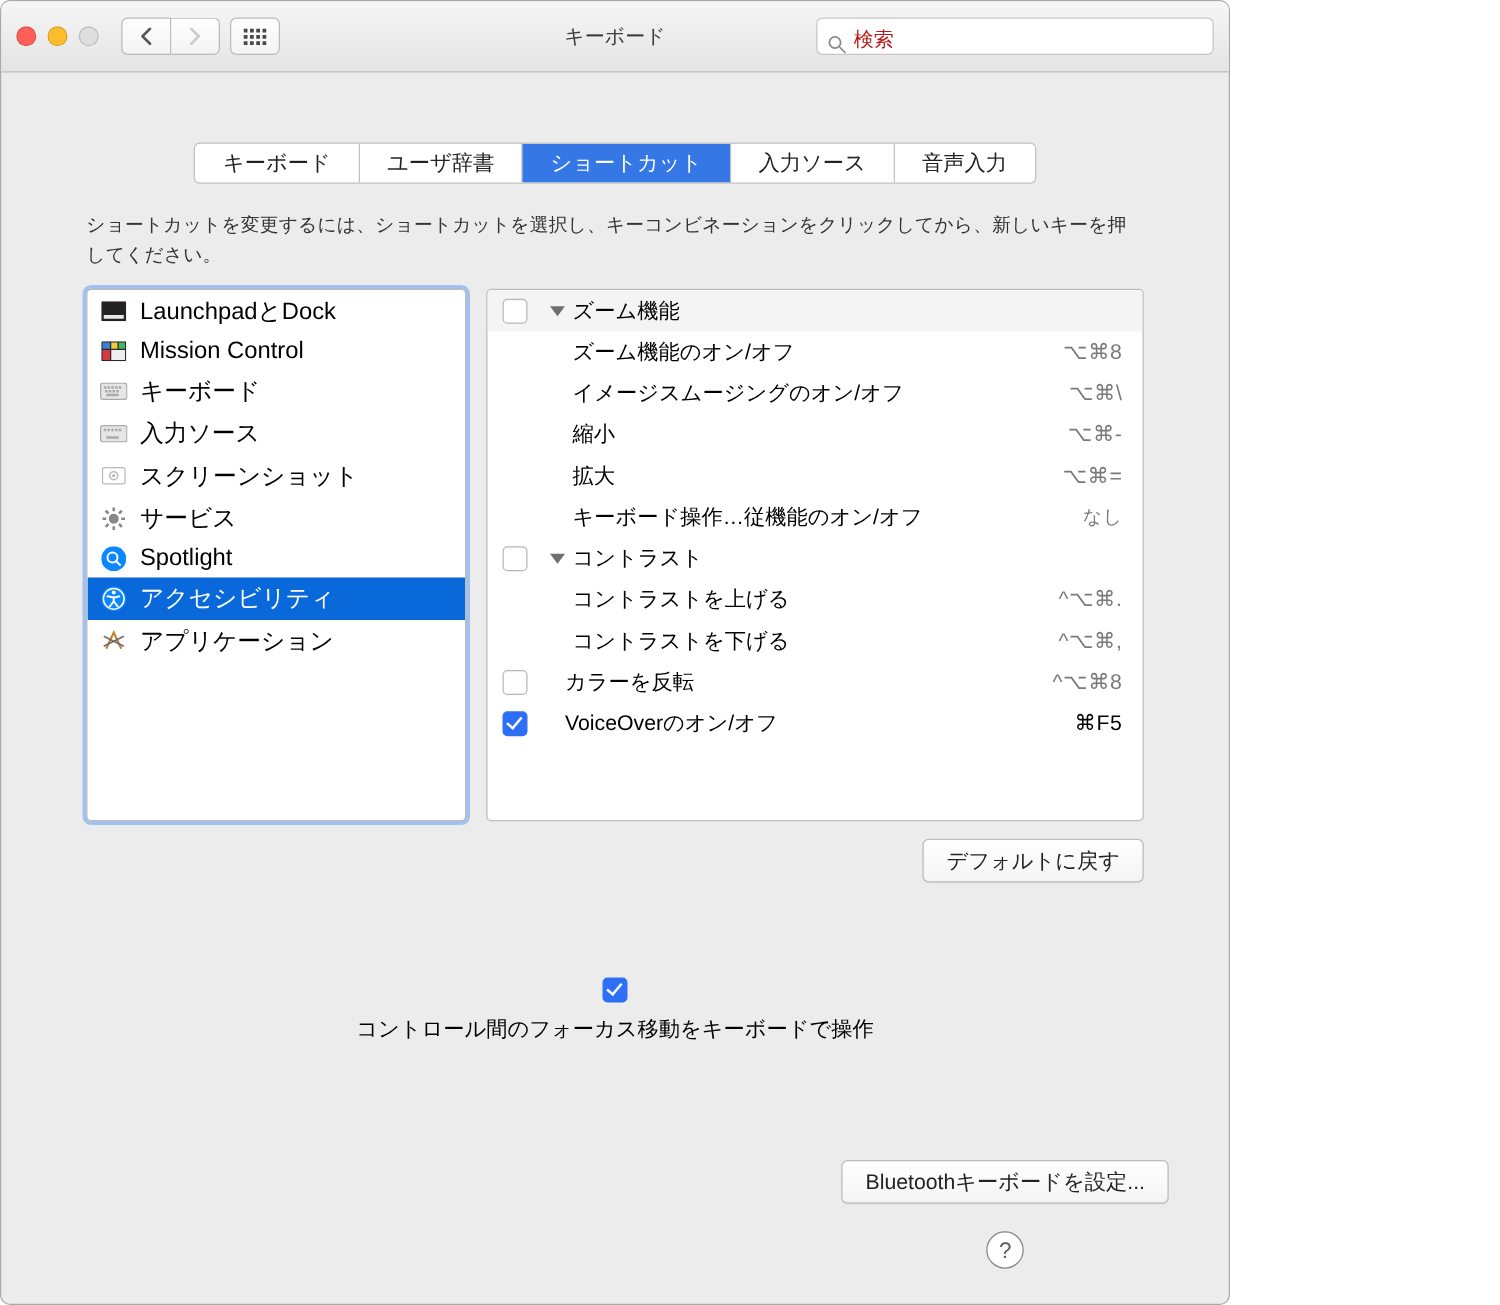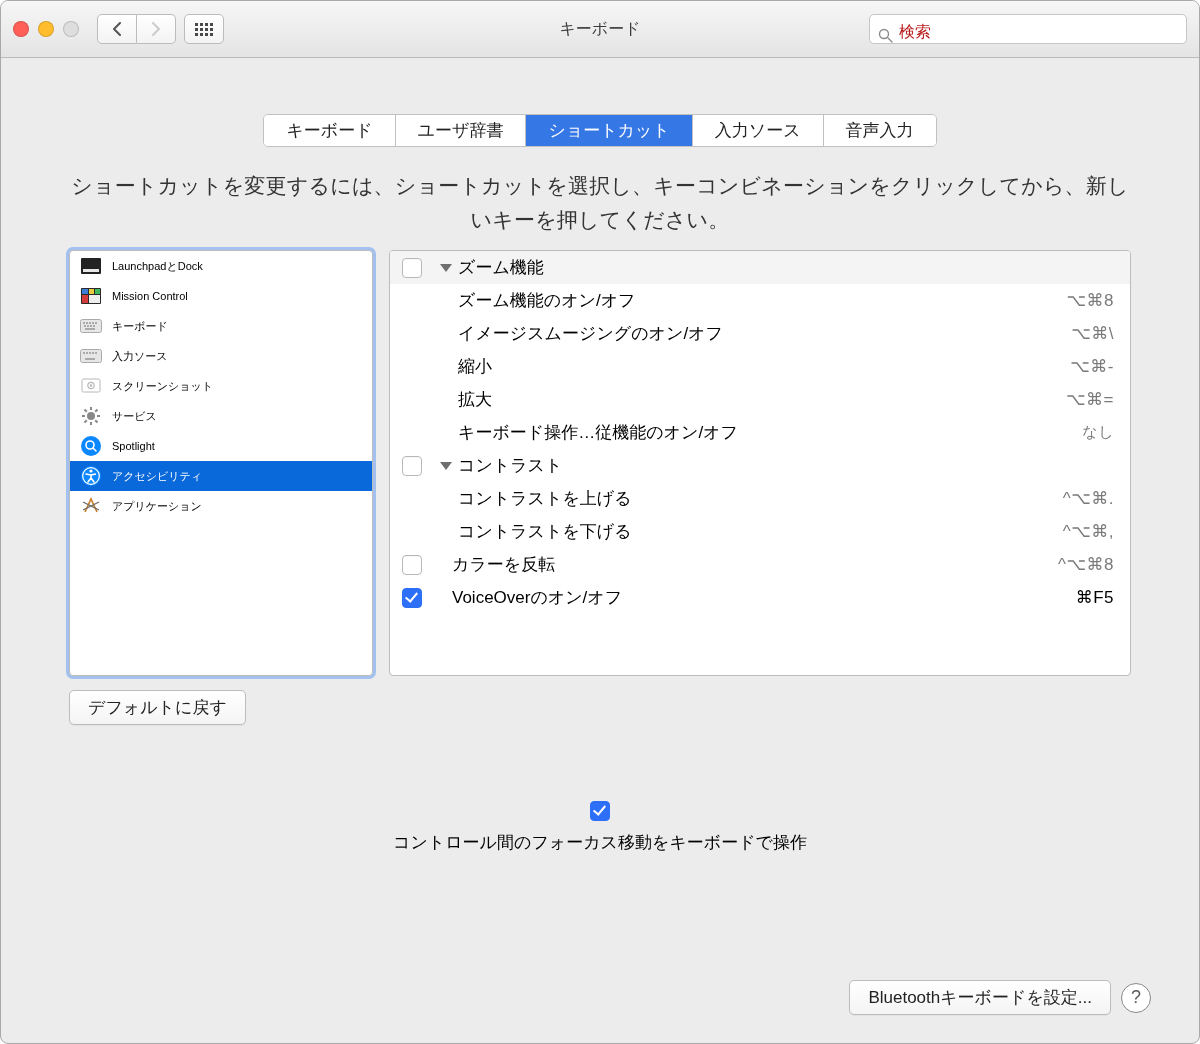--- a/index.html
+++ b/index.html
@@ -1,56 +1,56 @@
 <!DOCTYPE html>
 <html><head>
 <meta charset="utf-8">
 <style>
   html,body{margin:0;padding:0;font-family:-apple-system,"Helvetica Neue","Hiragino Kaku Gothic ProN",sans-serif;font-size:13px;color:#000;-webkit-font-smoothing:antialiased;}
-  .window{width:1200px;height:1044px;background:linear-gradient(#ececec,#ececec);border:1px solid #a9a9a9;border-radius:8px;box-sizing:border-box;overflow:hidden;position:relative;}
+  .window{width:984px;height:1044px;background:linear-gradient(#ececec,#ececec);border:1px solid #a9a9a9;border-radius:8px;box-sizing:border-box;overflow:hidden;position:relative;}
   .titlebar{height:56px;background:linear-gradient(#f7f6f6,#e5e4e4);border-bottom:1px solid #bbb;display:flex;align-items:center;padding:0 12px;}
   .traffic{display:flex;gap:9px;align-items:center;}
   .tl{width:14px;height:14px;border-radius:50%;border:0.5px solid rgba(0,0,0,0.15);}
   .tl.red{background:#ff5f57;} .tl.yel{background:#ffbd2e;} .tl.grn{background:#dedede;}
   .navbtns{display:flex;margin-left:18px;}
   .navbtn{width:38px;height:28px;background:linear-gradient(#fff,#f3f3f3);border:1px solid #bcbcbc;display:flex;align-items:center;justify-content:center;color:#555;}
   .navbtn:first-child{border-radius:5px 0 0 5px;} .navbtn:last-child{border-radius:0 5px 5px 0;border-left:none;}
   .gridbtn{margin-left:8px;width:38px;height:28px;background:linear-gradient(#fff,#f3f3f3);border:1px solid #bcbcbc;border-radius:5px;display:flex;align-items:center;justify-content:center;}
   .gridicon{display:grid;grid-template-columns:repeat(4,3px);grid-template-rows:repeat(3,3px);gap:2px;}
   .gridicon span{background:#484848;width:3px;height:3px;}
   .wtitle{position:absolute;left:50%;transform:translateX(-50%);font-size:16px;color:#3c3c3c;font-weight:400;}
   .search{margin-left:auto;width:300px;height:28px;background:#fff;border:1px solid #c6c6c6;border-radius:5px;display:flex;align-items:flex-end;padding:0 8px;color:#b91c1c;}
   .search svg{margin-right:6px;flex:none;}
   .search span{font-size:16px;}
   .body{padding:56px 68px 0 68px;}
   .segtabs{display:flex;border:1px solid #c1c1c1;border-radius:5px;overflow:hidden;margin:0 auto 0 auto;width:fit-content;}
   .seg{padding:4px 22px;font-size:17px;border-right:1px solid #c1c1c1;background:#fff;color:#222;cursor:default;}
   .seg:last-child{border-right:none;}
   .seg.active{background:#3578e5;color:#fff;}
-  .instr{font-size:21px;line-height:1.6;margin:22px 0 14px 0;color:#333;letter-spacing:0.01em;text-align:center;}
+  .instr{font-size:15px;line-height:1.6;margin:22px 0 14px 0;color:#333;letter-spacing:0.01em;}
   .panels{display:flex;gap:16px;}
   .catlist{width:304px;height:426px;background:#fff;border:1px solid #bcbcbc;border-radius:4px;box-shadow:0 0 0 3px #a3c1ef;box-sizing:border-box;overflow:hidden;}
-  .catrow{display:flex;align-items:center;padding:4px 10px;font-size:11px;gap:10px;}
+  .catrow{display:flex;align-items:center;padding:4px 10px;font-size:19px;gap:10px;}
   .catrow.sel{background:#0a69da;color:#fff;}
   .catrow .ic{width:22px;height:22px;display:flex;align-items:center;justify-content:center;flex:none;}
   .shlist{flex:1;height:426px;background:#fff;border:1px solid #bcbcbc;border-radius:4px;box-sizing:border-box;overflow:hidden;}
   .shgroup,.shitem{display:flex;align-items:center;padding:5px 16px 5px 12px;font-size:17px;}
   .shgroup.first{background:#f4f4f4;}
   .chk{width:18px;height:18px;border:1px solid #b8b8b8;border-radius:4px;background:#fff;flex:none;box-shadow:inset 0 1px 0 rgba(0,0,0,0.03);}
   .chk.on{background:#2d6ff6;border-color:#2d6ff6;position:relative;}
   .chk.on::after{content:"";position:absolute;left:5px;top:1px;width:5px;height:10px;border:solid #fff;border-width:0 2px 2px 0;transform:rotate(40deg);}
   .tri{margin:0 6px 0 18px;width:0;height:0;border-left:6px solid transparent;border-right:6px solid transparent;border-top:8px solid #6f6f6f;flex:none;}
   .shitem .lbl{margin-left:56px;}
   .short{margin-left:auto;color:#7a7a7a;font-size:17px;letter-spacing:0.5px;}
   .short.enab{color:#000;text-align:right;}
-  .actions{display:flex;justify-content:flex-start;margin-top:14px;}
+  .actions{display:flex;justify-content:flex-end;margin-top:14px;}
   .btn{background:linear-gradient(#fff,#f4f4f4);border:1px solid #bcbcbc;border-radius:5px;padding:5px 18px;font-size:17px;color:#222;box-shadow:0 1px 0 rgba(0,0,0,0.04);}
   .focusrow{margin-top:76px;display:flex;align-items:center;gap:10px;font-size:17px;flex-direction:column;}
   .focushint{margin:12px 0 0 34px;font-size:15px;color:#3b3b3b;}
-  .footer{position:absolute;bottom:28px;right:48px;display:flex;align-items:center;gap:10px;}
+  .footer{position:absolute;bottom:28px;right:48px;display:flex;align-items:center;gap:22px;flex-direction:column;}
   .help{width:28px;height:28px;border:1.5px solid #888;border-radius:50%;display:flex;align-items:center;justify-content:center;font-size:18px;color:#575757;background:#fff;}
 </style>
 </head>
 <body>
 
 <div class="window">
 
   <div class="titlebar">
     <div class="traffic">
       <div class="tl red"></div>

